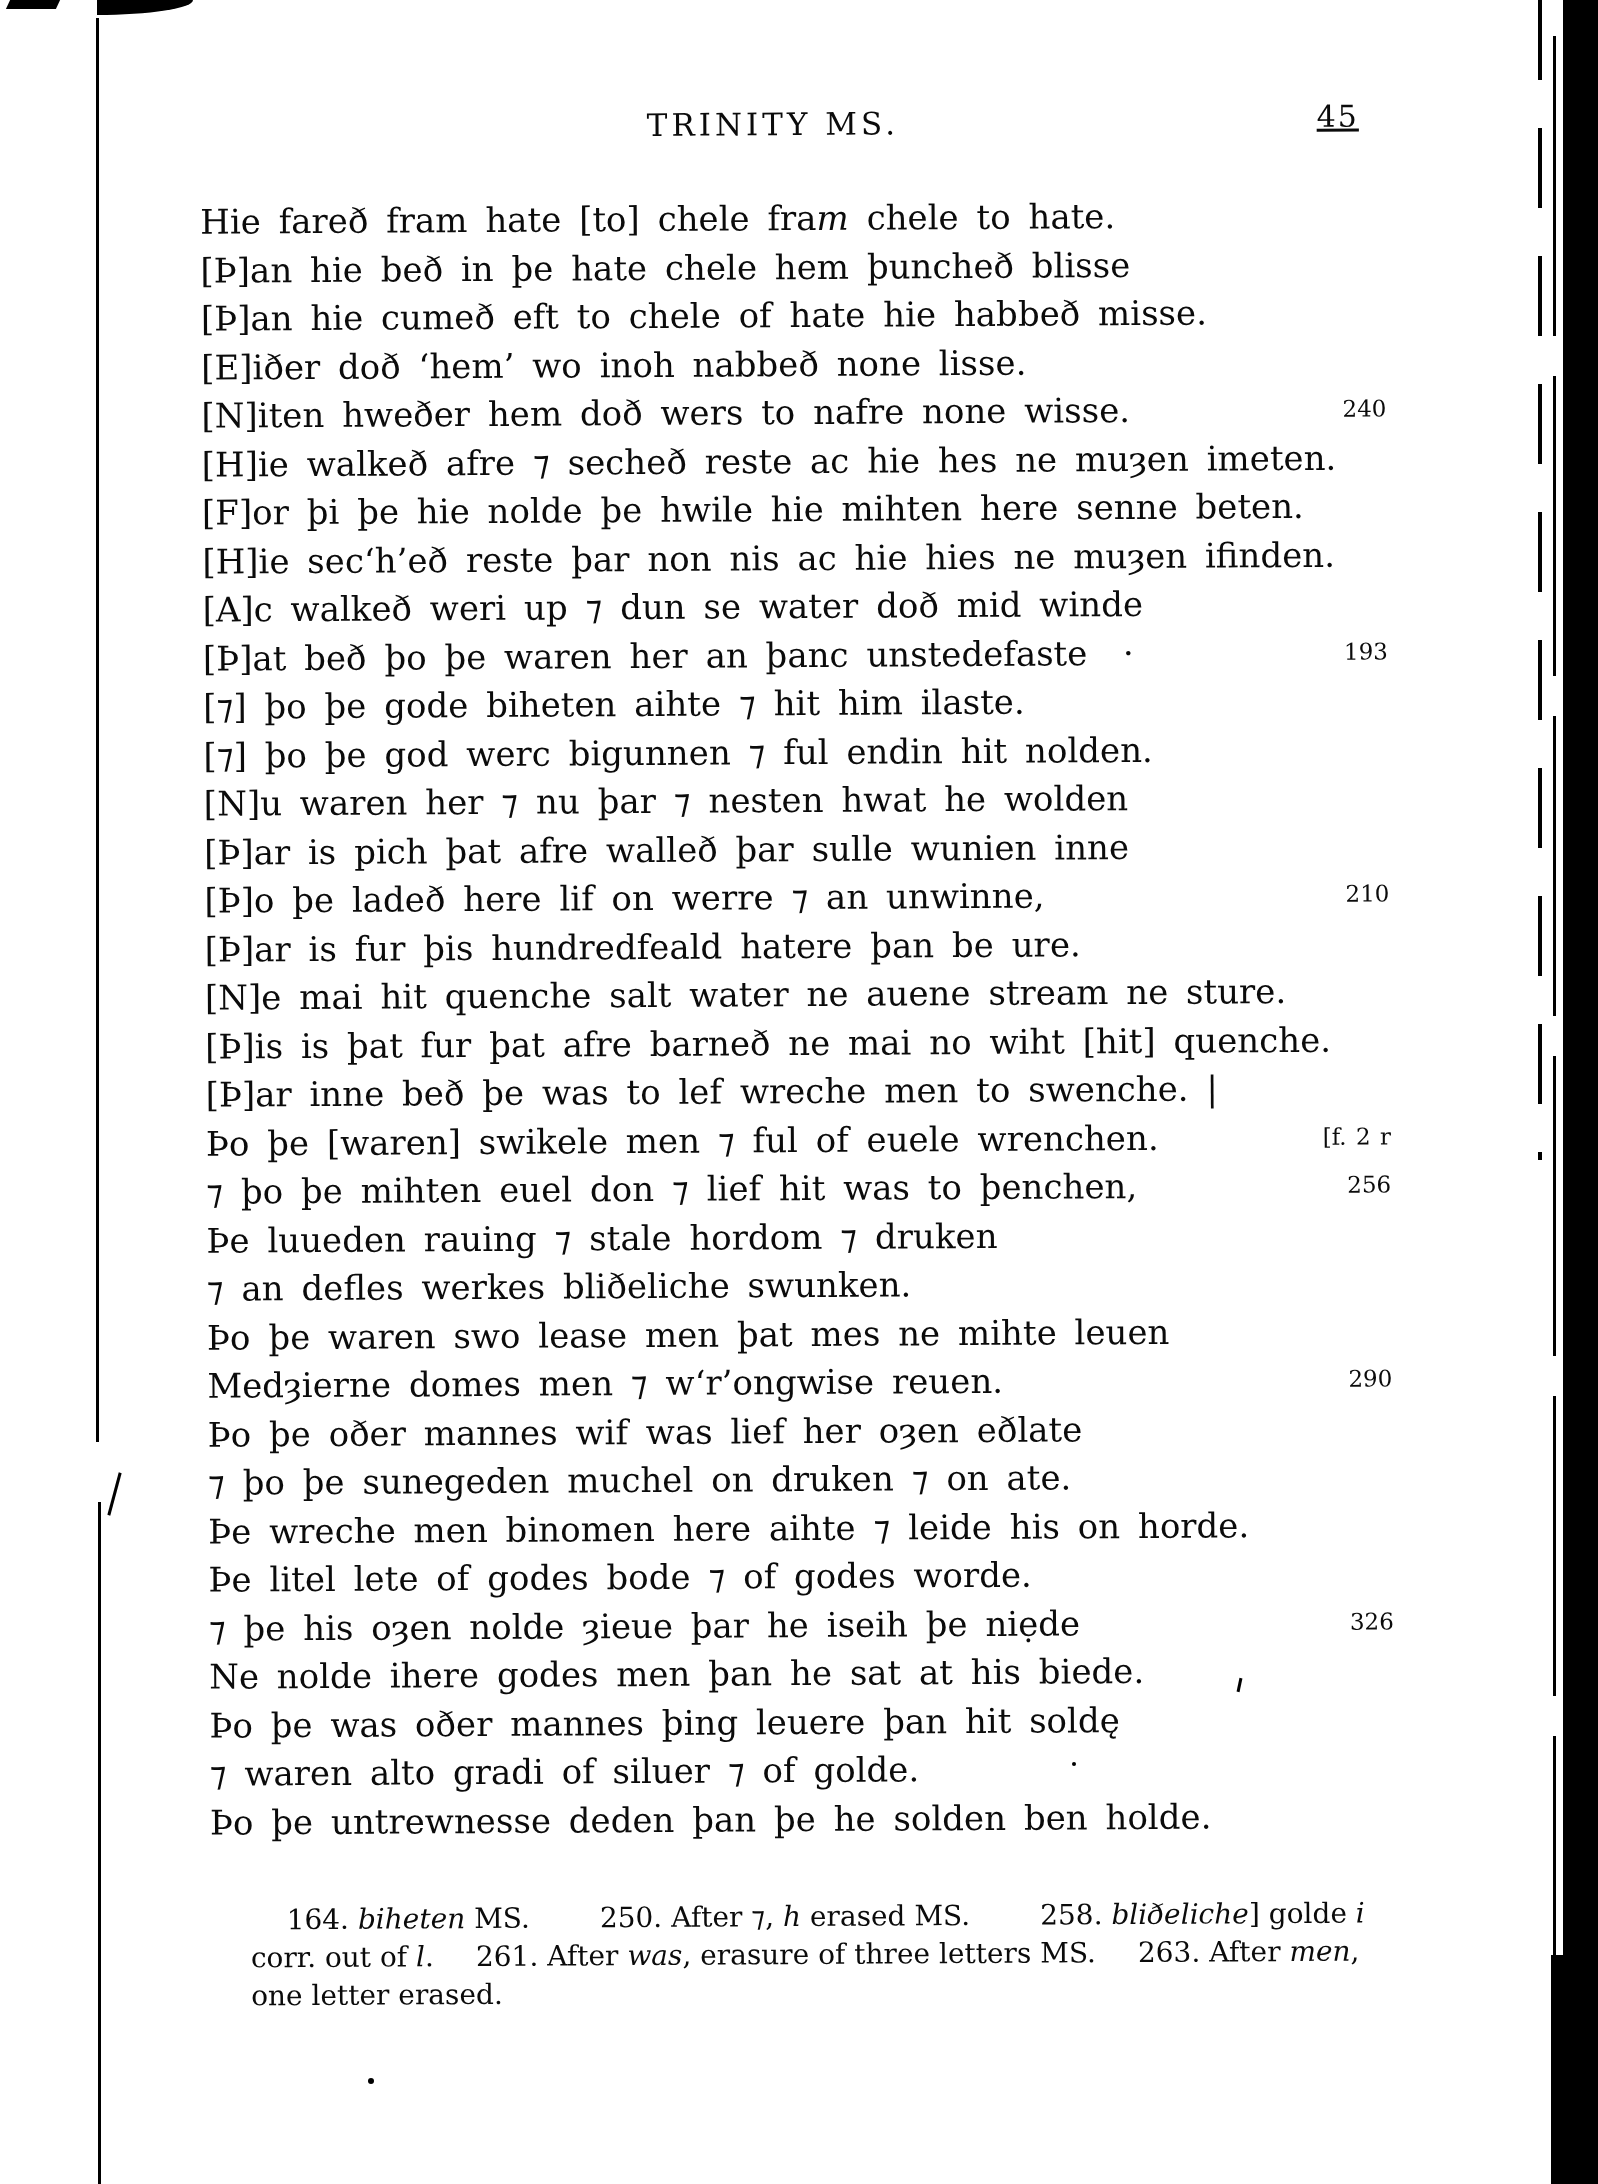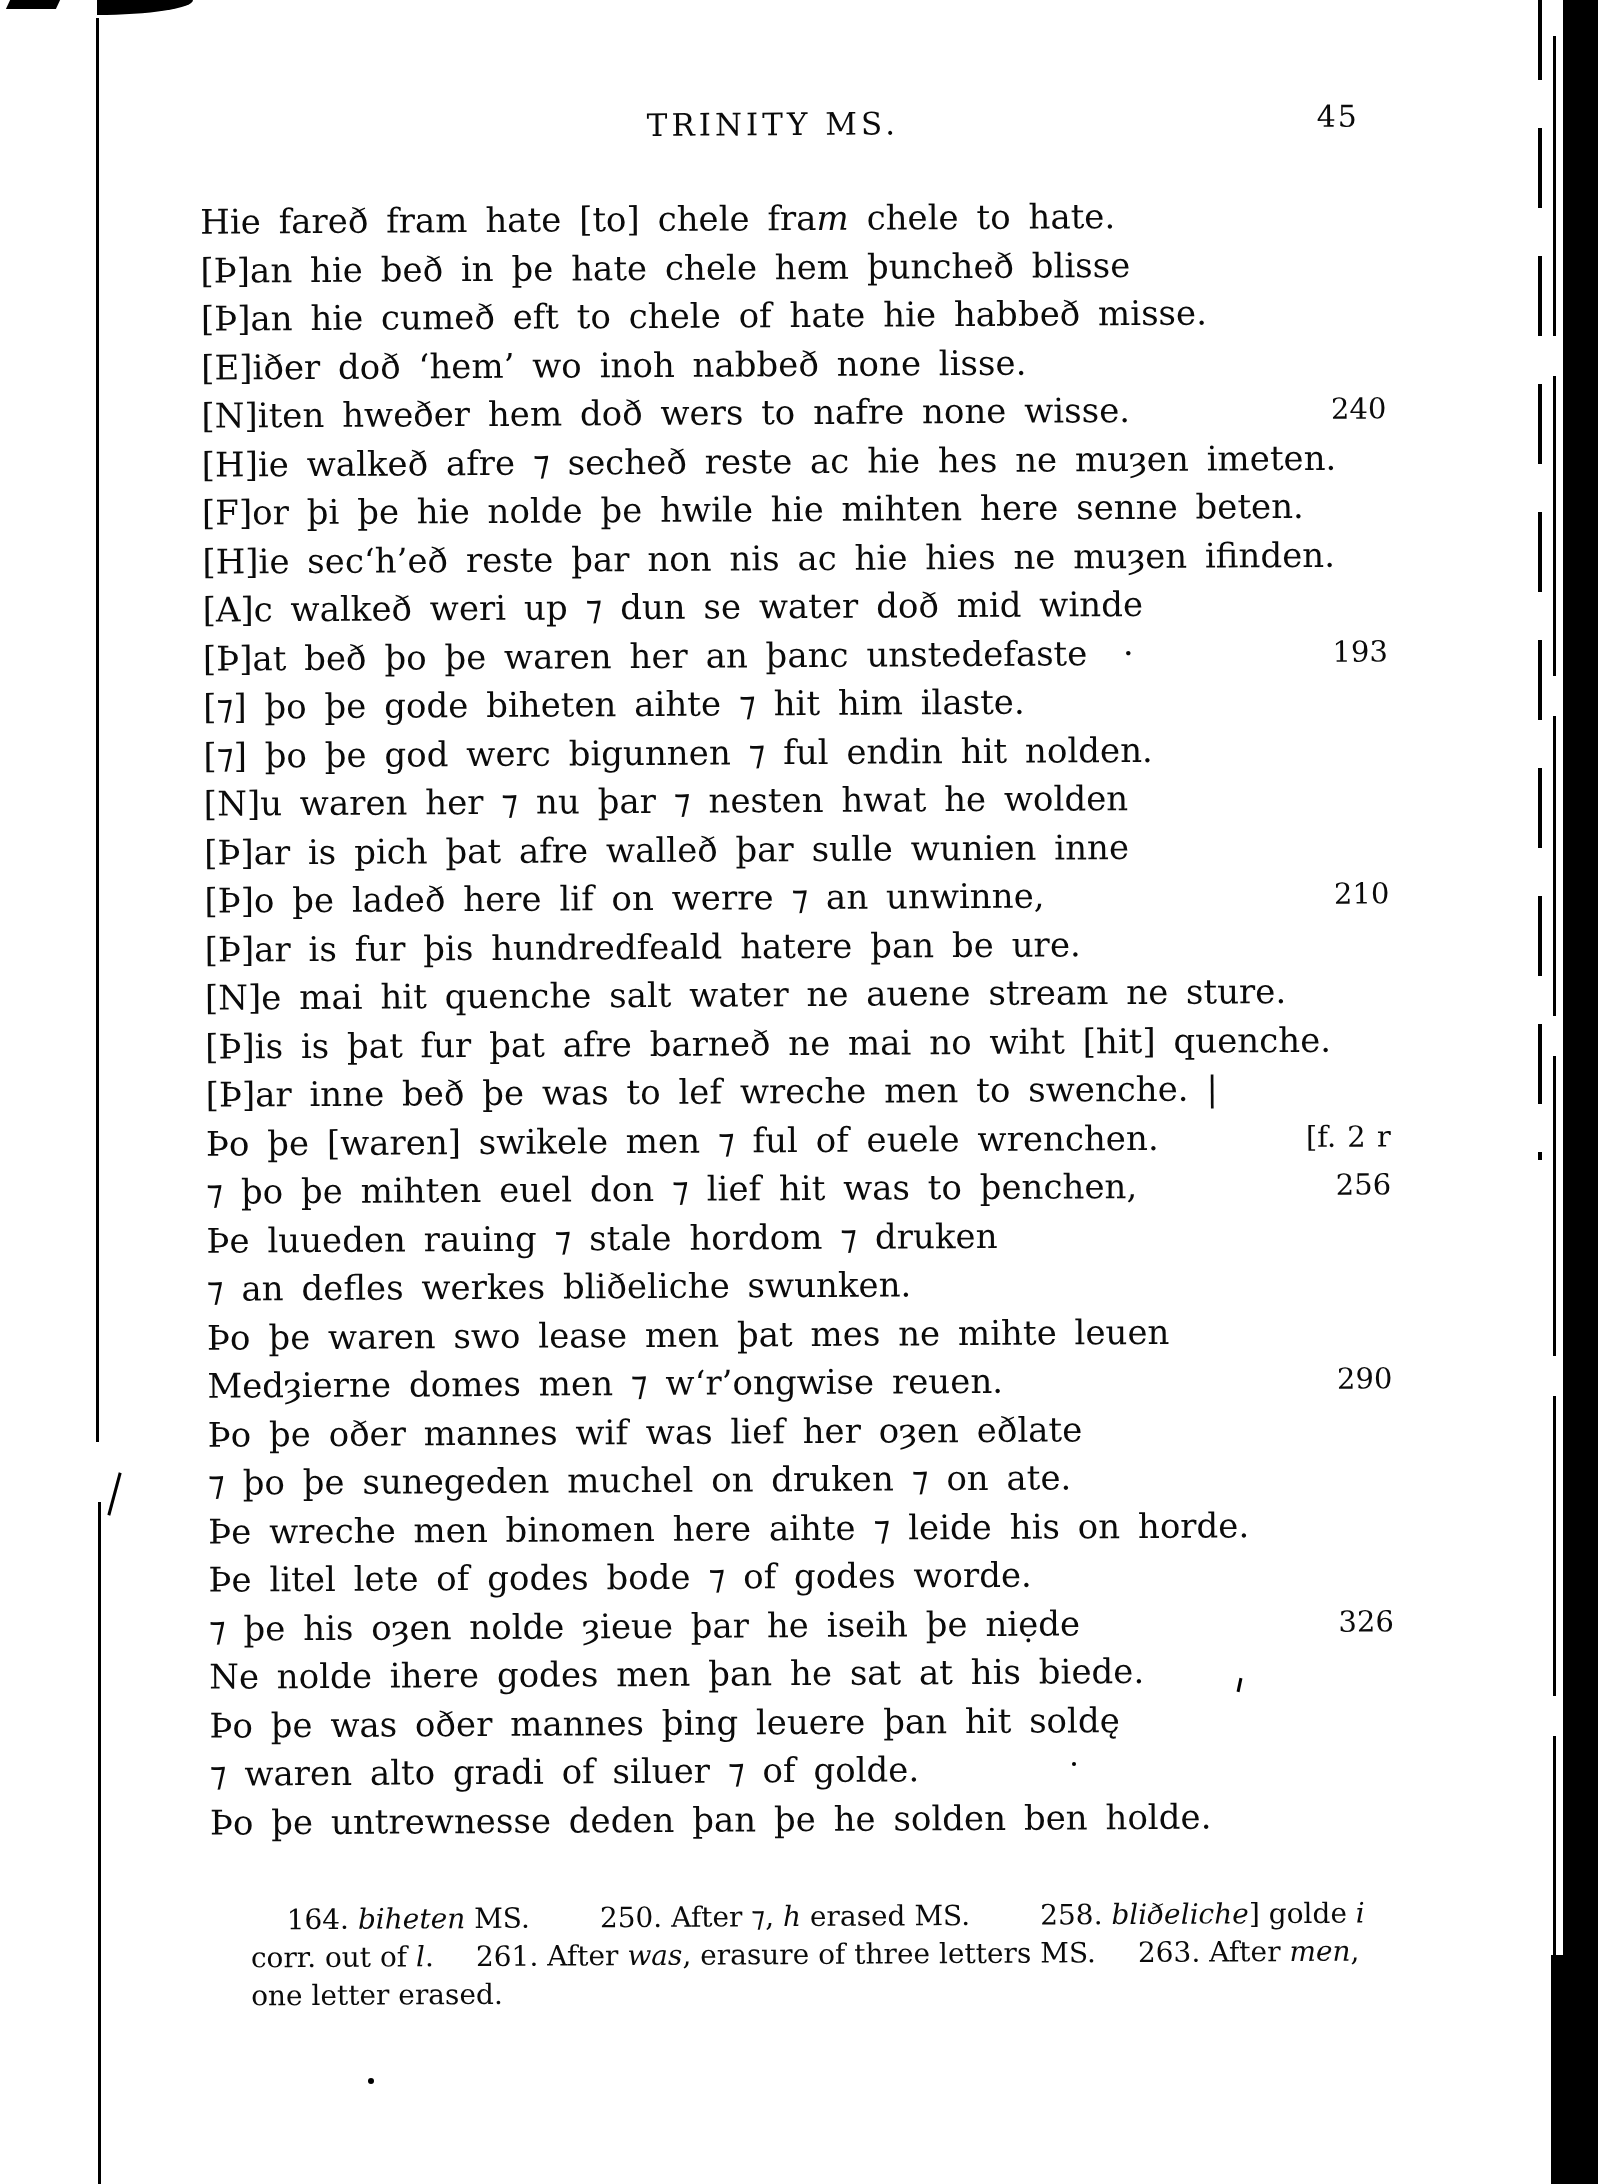--- a/index.html
+++ b/index.html
@@ -11,32 +11,32 @@
   #content{
     position:absolute;left:0;top:0;width:1598px;height:2184px;
     transform:rotate(-0.35deg);transform-origin:800px 1000px;
   }
   .page-title{
     position:absolute;left:652px;top:106px;
     font-size:31px;letter-spacing:4px;white-space:pre;
   }
   .page-number{
     position:absolute;left:1322px;top:102px;
-    font-size:30px;letter-spacing:2px;
+    font-size:30px;letter-spacing:2px;text-decoration:underline;
   }
   #poem{
     position:absolute;left:205px;top:194px;width:1185px;
   }
   .poem-line{
     position:relative;height:48.5px;line-height:48.5px;
     font-size:34px;white-space:pre;word-spacing:7px;
   }
   .line-margin{
     position:absolute;right:0;top:0;height:48.5px;line-height:48.5px;
-    font-size:29px;word-spacing:2px;
+    font-size:23px;word-spacing:2px;
   }
   #footnotes{
     position:absolute;left:245px;top:1898px;width:1160px;
     font-size:28px;line-height:38px;
   }
   .footnote-line{white-space:pre;}
   .footnote-line.indent{text-indent:36px;}
   .it{font-style:italic;}
   
   .art{position:absolute;background:#000;}

